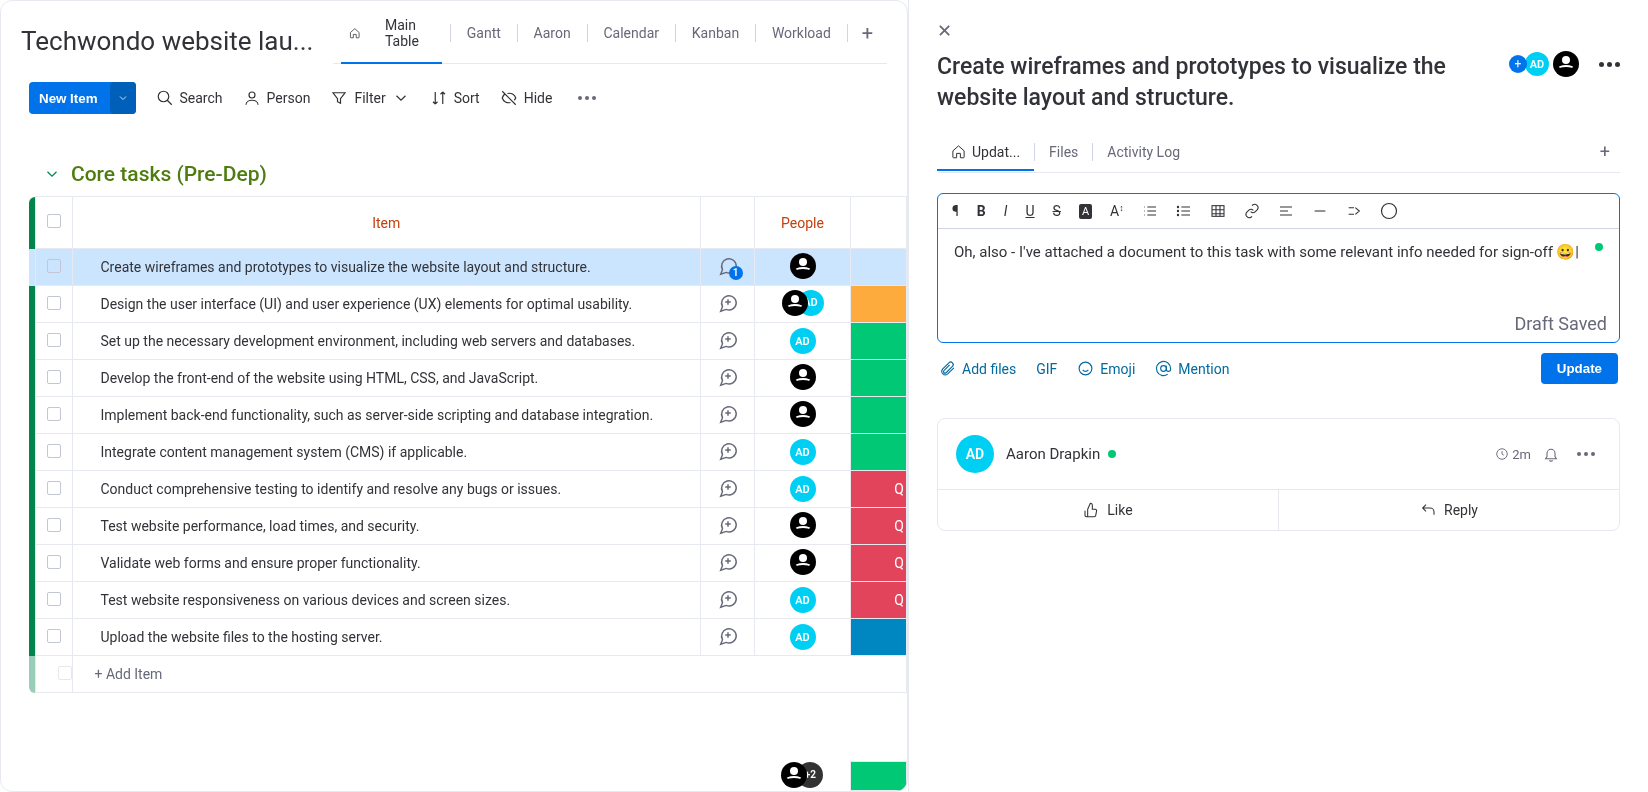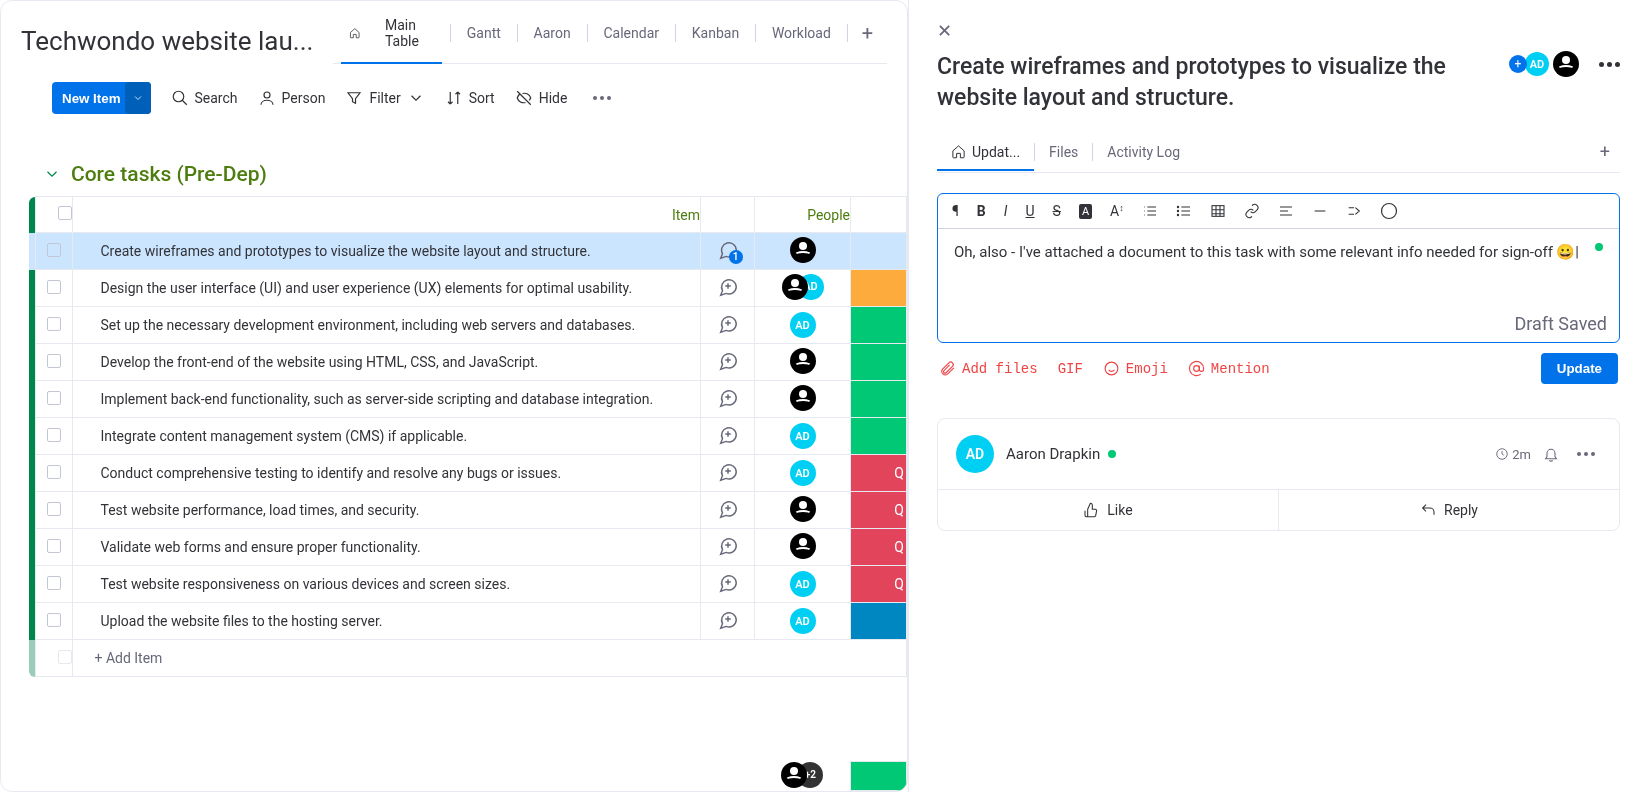--- a/index.html
+++ b/index.html
@@ -13,21 +13,21 @@
 .board-title { font-size: 26px; font-weight: 400; white-space: nowrap; overflow: hidden; text-overflow: ellipsis; max-width: 300px; margin-right: 20px; }
 .tabs { display: flex; align-items: center; gap: 0; border-bottom: 1px solid #e6e9ef; flex:1; }
 .tab { padding: 0 16px 14px; cursor: pointer; color: #676879; display: flex; align-items: center; gap: 24px; position: relative; }
 .tab.active { color: #323338; }
 .tab.active::after { content:""; position:absolute; left:8px; right:8px; bottom:-1px; height:2px; background:#0073ea; }
 .tab-sep { width:1px; height:18px; background:#d0d4e4; position: relative; top: -7px;}
 .tab-plus { padding: 0 14px 14px; color:#676879; cursor:pointer; font-size:20px; line-height:1;}
 
 
 .toolbar { display:flex; align-items:center; gap:20px; padding: 18px 22px 18px 28px; }
-.btn-primary { background:#0073ea; color:#fff; border:none; border-radius:4px; padding:8px 10px; font-weight:600; display:flex; align-items:center; cursor:pointer;margin-left:23px; }
+.btn-primary { background:#0073ea; color:#fff; border:none; border-radius:4px; padding:8px 10px; font-weight:600; display:flex; align-items:center; gap:8px; cursor:pointer; }
 .btn-primary .caret {  background:#0060b9; border-radius:4px; width:26px; height:32px; display:flex;align-items:center;justify-content:center; margin:-8px -10px -8px 4px;}
 .tool { display:flex; align-items:center; gap:6px; color:#323338; cursor:pointer; }
 .tool svg { width:18px; height:18px; }
 .dots { display:flex; gap:3px; padding:0 6px;}
 .dots span{width:4px;height:4px;border-radius:50%;background:#676879;}
 
 
 .group-head { display:flex; align-items:center; gap:10px; padding: 30px 0 10px 42px; }
 .group-title { color:#4d7c0f; font-size:21px; font-weight:500; }
 .chev { color:#00854d; }
@@ -39,21 +39,21 @@
 .row-bar{width:6px; background:#00854d; padding:0!important; border:none!important;}
 .chk-cell{width:36px; text-align:center;}
 .chk{width:14px;height:14px;border:1px solid #c3c6d4;border-radius:2px;display:inline-block;}
 .item-col{ text-align:left; padding-left:28px; height:37px;}
 th.item-col{text-align:center; padding-left:0;}
 .talk-cell{width:54px;text-align:center; color:#676879;}
 .people-cell{width:96px;text-align:center;}
 .status-cell{width:56px; color:#fff; font-weight:500; text-align:right; padding-right:2px;}
 .row.sel td{background:#cce5ff;}
 .row.sel .item-col{}
-tr.hdr th{height:36px; color:#4d7c0f;text-align:right;}
+tr.hdr th{height:52px; color:#c2410c;}
 .add-row td{height:37px; color:#676879; padding-left:22px;}
 
 .avatar{width:26px;height:26px;border-radius:50%;display:inline-flex;align-items:center;justify-content:center;font-size:11px;font-weight:600;}
 .av-dark{background:#000;color:#fff; position:relative;}
 .av-dark::after{content:"";position:absolute;inset:4px;border:2px solid #fff;border-radius:50%;border-bottom-color:transparent;border-left-color:transparent;border-right-color:transparent; top:14px;}
 .av-dark::before{content:"";position:absolute;width:8px;height:8px;background:#fff;border-radius:50%;top:5px;left:9px;}
 .av-ad{background:#00cff4;color:#fff;}
 .av-pair{display:inline-flex;}
 .av-pair .avatar:nth-child(2){margin-left:-10px;}
 .talk-icon{position:relative;display:inline-flex;}
@@ -85,21 +85,21 @@
 
 .panel-body{padding:20px 28px;flex:1;overflow:auto;}
 .editor-box{border:1px solid #0073ea;border-radius:6px;}
 .fmt-bar{display:flex;align-items:center;gap:18px;padding:8px 14px;border-bottom:1px solid #d0d4e4;color:#323338;}
 .fmt-bar span{cursor:pointer;font-size:14px;display:inline-flex;}
 .editor-text{padding:14px 16px;min-height:80px;font-size:15px;position:relative;}
 .draft-row{display:flex;justify-content:flex-end;padding:4px 12px 8px;color:#676879;font-size:18px;}
 .dot-green{width:8px;height:8px;border-radius:50%;background:#00c875;display:inline-block;margin-bottom:14px;margin-left:6px;float:right;}
 
 .attach-row{display:flex;align-items:center;gap:20px;padding:10px 2px;}
-.attach{display:flex;align-items:center;gap:6px;cursor:pointer;color:#ef4444;font-family:Liberation Mono, monospace;}
+.attach{display:flex;align-items:center;gap:6px;cursor:pointer;color:#0369a1;}
 .attach svg{width:17px;height:17px;}
 .btn-update{margin-left:auto;background:#0073ea;color:#fff;border:none;border-radius:4px;padding:8px 16px;font-weight:600;cursor:pointer;}
 
 .update-card{border:1px solid #e6e9ef;border-radius:8px;margin-top:24px;}
 .uc-head{display:flex;align-items:center;padding:16px 18px;gap:12px;}
 .uc-avatar{width:38px;height:38px;border-radius:50%;background:#00cff4;color:#fff;display:flex;align-items:center;justify-content:center;font-weight:600;font-size:14px;}
 .uc-name{font-size:15px;display:flex;align-items:center;gap:8px;}
 .uc-name .on{width:8px;height:8px;border-radius:50%;background:#00c875;}
 .uc-meta{margin-left:auto;display:flex;align-items:center;gap:12px;color:#676879;font-size:13px;}
 .uc-body{padding:0 18px 22px;font-size:15px;line-height:1.5;}

